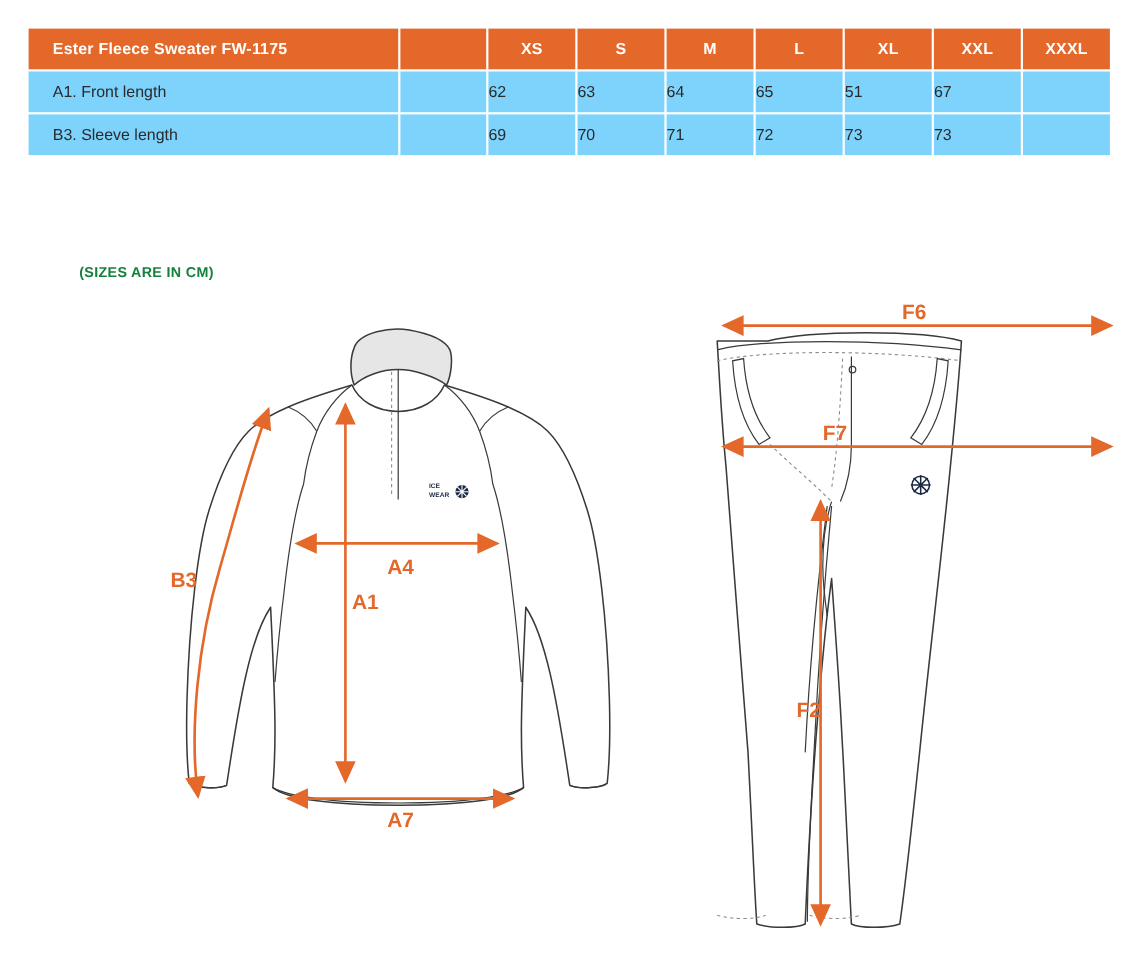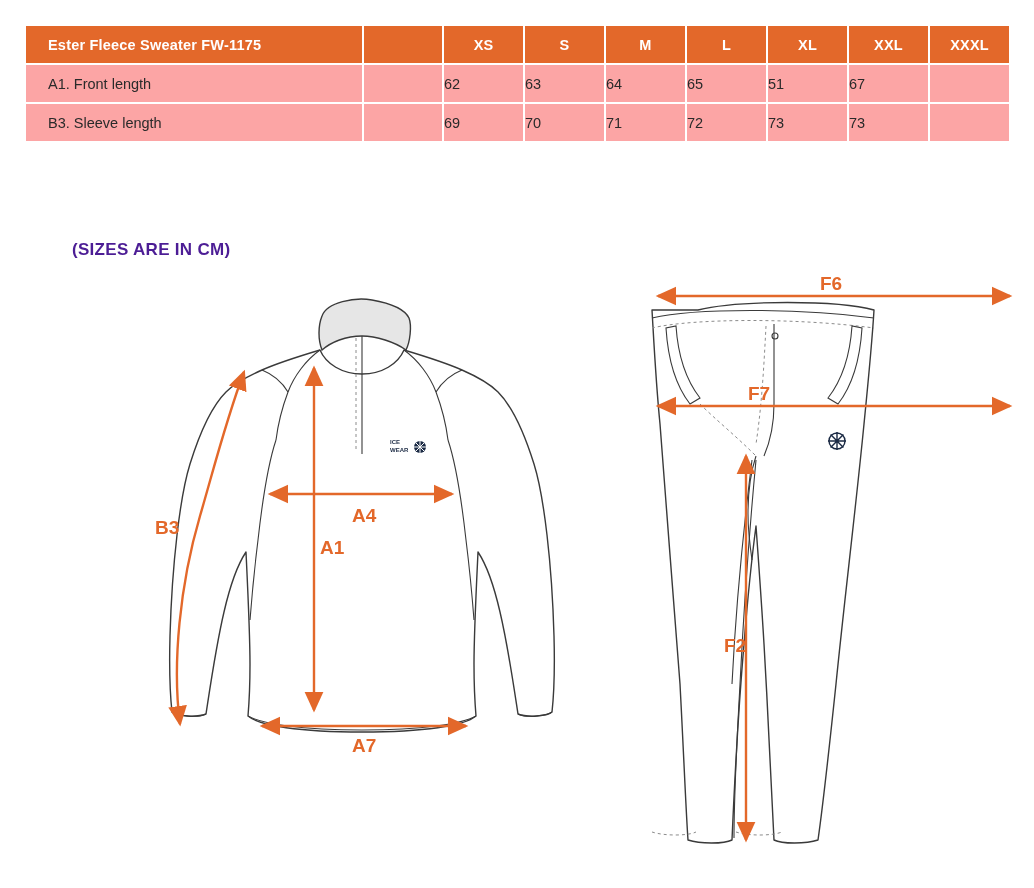--- a/index.html
+++ b/index.html
@@ -47,39 +47,39 @@
     background: #e3682a;
     color: #ffffff;
     letter-spacing: .2px;
   }
   table.size-table thead th.title-cell {
     text-align: left;
     padding-left: 22px;
     font-size: 14.5px;
   }
   table.size-table tbody td {
-    background: #fca5a5;
+    background: #7dd3fc;
     color: #2a2a2a;
     font-weight: normal;
   }
   table.size-table tbody td.label-cell {
     text-align: left;
     padding-left: 22px;
     font-size: 14.5px;
   }
   .col-label { width: 338px; }
   .col-blank { width: 80px; }
   .col-size  { width: 81px; }
 
   .units-note {
     position: absolute;
     left: 72px;
     top: 240px;
-    color: #4c1d95;
-    font-size: 17px;
+    color: #15803d;
+    font-size: 13px;
     font-weight: bold;
     letter-spacing: .3px;
   }
 
   
   .illus {
     position: absolute;
     left: 0;
     top: 264px;
     width: 1034px;

